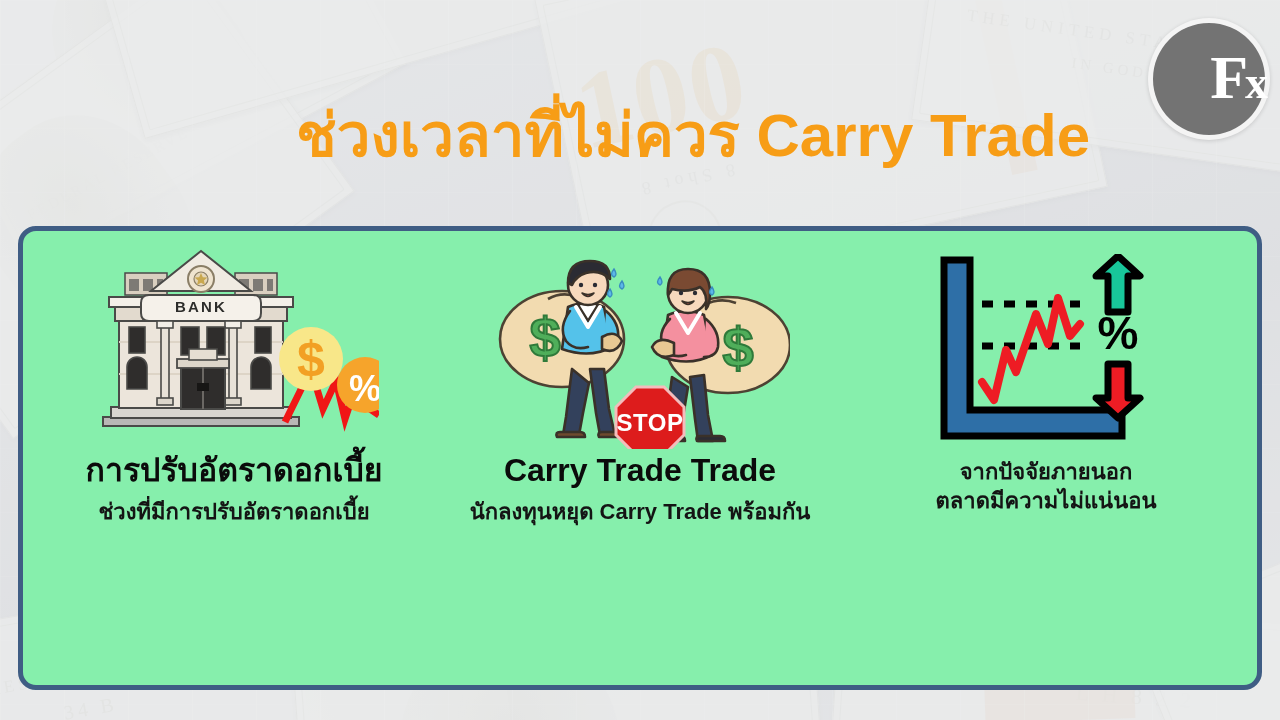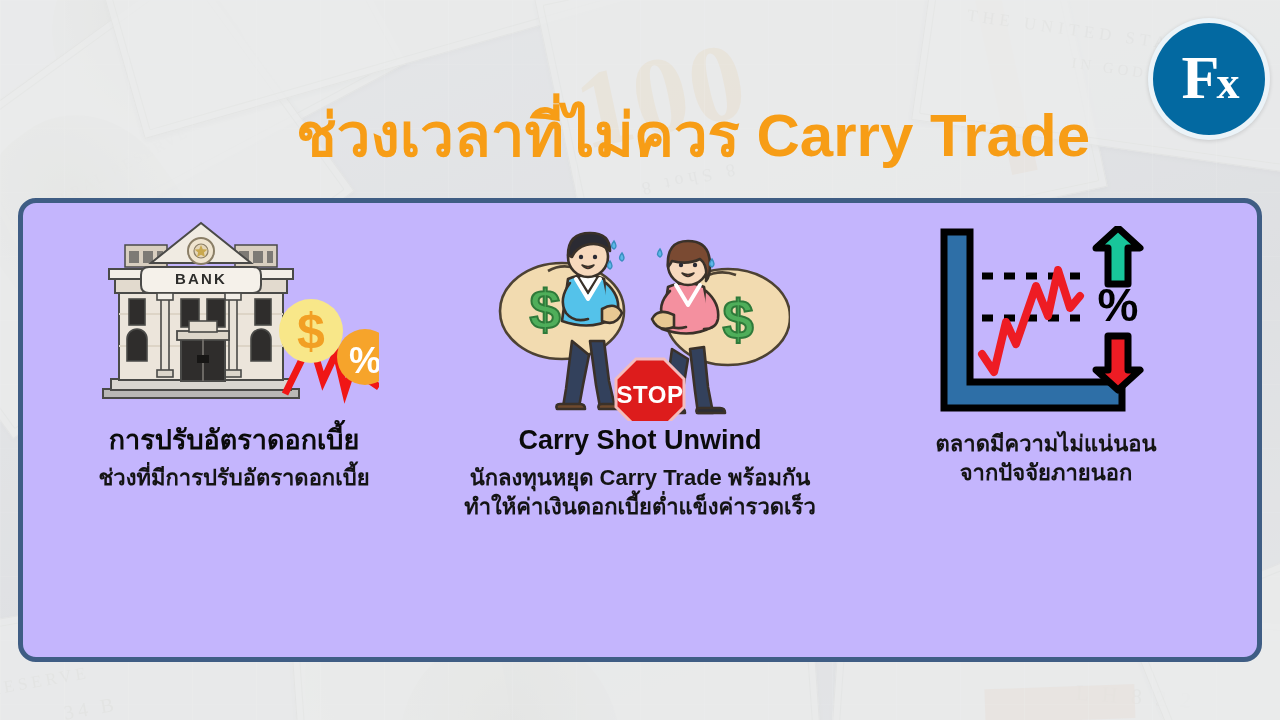--- a/index.html
+++ b/index.html
@@ -91,26 +91,26 @@
   }
 
   
   .logo {
     position: absolute;
     top: 18px;
     left: 1148px;
     width: 112px;
     height: 112px;
     border-radius: 50%;
-    background: #0369a1;
+    background: #737373;
     border: 5px solid rgba(255,255,255,0.92);
     box-shadow: 0 1px 4px rgba(0,0,0,0.14);
     display: flex;
     align-items: center;
-    justify-content: center;
+    justify-content: flex-end;
   }
   .logo-text {
     color: #ffffff;
     font-family: "Liberation Serif", serif;
     font-weight: bold;
     font-size: 62px;
     line-height: 1;
     letter-spacing: -3px;
     margin-top: -4px;
   }
@@ -130,24 +130,24 @@
     color: #f79d16;
     letter-spacing: 0px;
     line-height: 1.05;
     white-space: nowrap;
   }
 
   
   .card {
     position: absolute;
     left: 18px;
-    top: 198px;
+    top: 226px;
     width: 1244px;
     height: 464px;
-    background: #c4b5fd;
+    background: #86efac;
     border: 5px solid #3f5d84;
     border-radius: 18px;
     box-sizing: border-box;
     display: flex;
     align-items: flex-start;
     justify-content: space-between;
     padding: 18px 8px 0 8px;
   }
   .col {
     flex: 1 1 0;
@@ -157,21 +157,21 @@
     padding: 0 6px;
   }
   .art {
     height: 200px;
     width: 100%;
     display: flex;
     align-items: center;
     justify-content: center;
   }
   .col-title {
-    font-size: 27px;
+    font-size: 32px;
     font-weight: bold;
     color: #0b0b0b;
     text-align: center;
     line-height: 1.12;
     margin-top: 4px;
     white-space: nowrap;
   }
   .col-desc {
     font-size: 22px;
     font-weight: bold;
@@ -406,24 +406,23 @@
             <g>
               <polygon points="134,152 160,140 186,152 198,178 186,200 160,200 134,200 122,178" fill="#dd1c1c" stroke="#ffffff" stroke-width="3" opacity="0"></polygon>
               <g transform="translate(160,172)">
                 <polygon points="-14,-34 14,-34 34,-14 34,14 14,34 -14,34 -34,14 -34,-14" fill="#dd1c1c" stroke="#f4bcbc" stroke-width="3"></polygon>
                 <text x="0" y="10" text-anchor="middle" font-family="Liberation Sans, sans-serif" font-size="24" font-weight="bold" letter-spacing="0.5" fill="#ffffff">STOP</text>
               </g>
             </g>
           </svg>
         </div>
       </div>
-      <div class="col-title">Carry Shot Unwind</div>
+      <div class="col-title">Carry Trade Trade</div>
       <div class="col-desc">
         <div>นักลงทุนหยุด Carry Trade พร้อมกัน</div>
-        <div>ทำให้ค่าเงินดอกเบี้ยต่ำแข็งค่ารวดเร็ว</div>
       </div>
     </div>
 
     <div class="col">
       <div class="art">
         <div class="chart-wrap">
           <svg viewBox="0 0 216 190" width="216" height="190">
 
             <path d="M6 6 h26 v150 h152 v26 H6 Z" fill="#2e6fa7" stroke="#000000" stroke-width="7" stroke-linejoin="miter"></path>
 
@@ -440,19 +439,19 @@
 
             <text x="180" y="95" text-anchor="middle" font-family="Liberation Sans, sans-serif" font-size="46" font-weight="bold" fill="#000000">%</text>
 
             <g>
               <path d="M170 110 L170 144 L158 144 L180 164 L202 144 L190 144 L190 110 Z" fill="#ee1c24" stroke="#000000" stroke-width="7" stroke-linejoin="round"></path>
             </g>
           </svg>
         </div>
       </div>
       <div class="col-desc">
+        <div>จากปัจจัยภายนอก</div>
         <div>ตลาดมีความไม่แน่นอน</div>
-        <div>จากปัจจัยภายนอก</div>
       </div>
     </div>
 
   </div>
 </div>
 
 </body></html>

